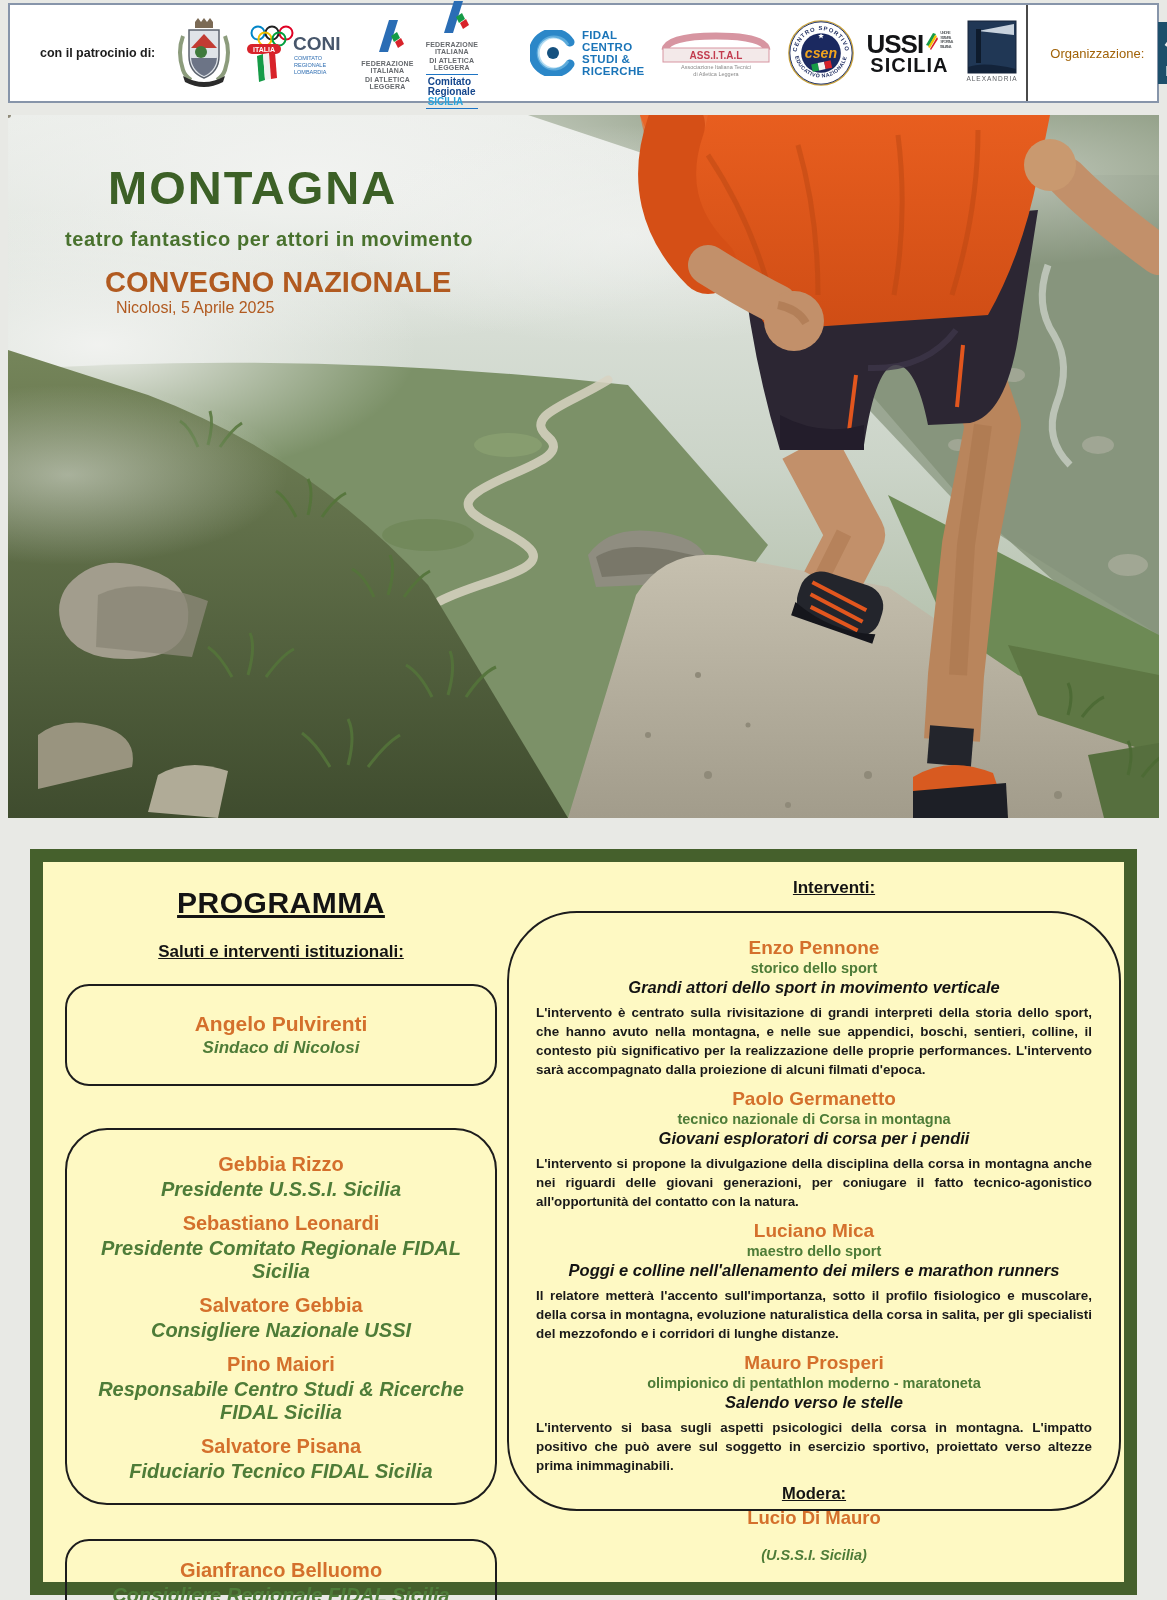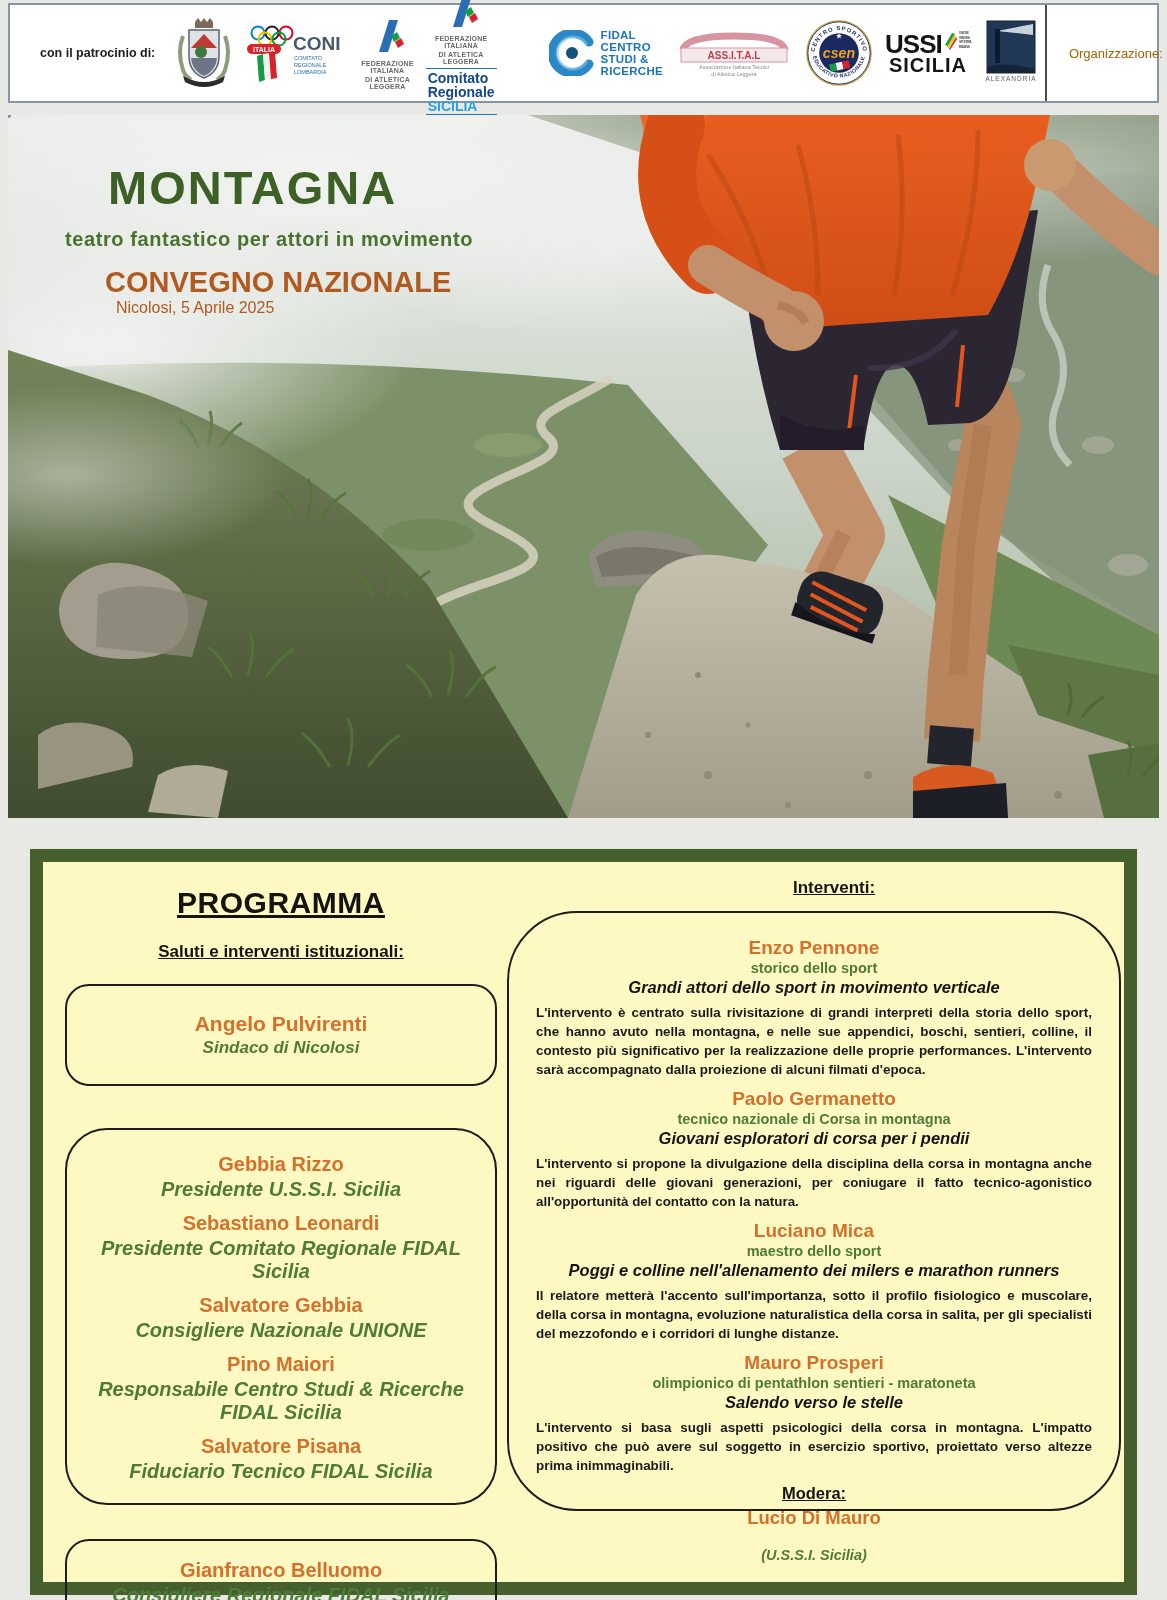--- a/index.html
+++ b/index.html
@@ -10,21 +10,21 @@
   }
 
   
   .logo-bar {
     position:absolute; left:8px; top:3px; width:1151px; height:100px;
     background:#fff; border:2px solid #8795aa; display:flex; align-items:center;
   }
   .patronage { font-size:12.5px; font-weight:bold; color:#1c1c1c; margin:0 14px 0 30px; white-space:nowrap; }
   .logo { display:flex; flex-direction:column; align-items:center; justify-content:center; margin:0 6px; line-height:1; }
   .logo .cap { font-size:7px; color:#66696d; font-weight:bold; text-align:center; letter-spacing:.2px; margin-top:2px; }
-  .fidal-com { font-size:14px; font-weight:bold; color:#14468c; border-top:1.5px solid #1d74c4; border-bottom:1.5px solid #1d74c4; padding:1.5px 2px; margin-top:3px; }
+  .fidal-com { font-size:10px; font-weight:bold; color:#14468c; border-top:1.5px solid #1d74c4; border-bottom:1.5px solid #1d74c4; padding:1.5px 2px; margin-top:3px; }
   .fidal-com b { color:#2aa3dc; }
   .centro-txt { font-size:11.5px; font-weight:bold; color:#1a74b8; text-align:left; line-height:1.05; letter-spacing:.3px; }
   .ussi-word { font-size:26px; font-weight:bold; letter-spacing:-1px; color:#131416; display:flex; align-items:flex-start; }
   .ussi-sub { display:flex; flex-direction:column; margin-left:2px; }
   .ussi-sub span { font-size:4px; color:#6e7174; font-weight:bold; line-height:1.15; }
   .ussi-reg { font-size:20px; font-weight:bold; color:#131416; letter-spacing:1px; margin-top:-2px; }
   .org-sep { margin-left:auto; align-self:stretch; border-left:2px solid #4a4a4a; }
   .org-wrap { display:flex; align-items:center; gap:14px; padding:0 26px 0 22px; }
   .org-label { font-size:13px; font-weight:normal; color:#a16207; white-space:nowrap; }
 
@@ -372,21 +372,21 @@
         <div class="entry">
           <div class="p-name">Gebbia Rizzo</div>
           <div class="p-role">Presidente U.S.S.I. Sicilia</div>
         </div>
         <div class="entry">
           <div class="p-name">Sebastiano Leonardi</div>
           <div class="p-role">Presidente Comitato Regionale FIDAL Sicilia</div>
         </div>
         <div class="entry">
           <div class="p-name">Salvatore Gebbia</div>
-          <div class="p-role">Consigliere Nazionale UNIONE</div>
+          <div class="p-role">Consigliere Nazionale USSI</div>
         </div>
         <div class="entry">
           <div class="p-name">Pino Maiori</div>
           <div class="p-role">Responsabile Centro Studi &amp; Ricerche FIDAL Sicilia</div>
         </div>
         <div class="entry">
           <div class="p-name">Salvatore Pisana</div>
           <div class="p-role">Fiduciario Tecnico FIDAL Sicilia</div>
         </div>
       </div>
@@ -415,21 +415,21 @@
           <div class="s-abs">L'intervento si propone la divulgazione della disciplina della corsa in montagna anche nei riguardi delle giovani generazioni, per coniugare il fatto tecnico-agonistico all'opportunità del contatto con la natura.</div>
         </div>
         <div class="sp">
           <div class="s-name">Luciano Mica</div>
           <div class="s-role">maestro dello sport</div>
           <div class="s-topic">Poggi e colline nell'allenamento dei milers e marathon runners</div>
           <div class="s-abs">Il relatore metterà l'accento sull'importanza, sotto il profilo fisiologico e muscolare, della corsa in montagna, evoluzione naturalistica della corsa in salita, per gli specialisti del mezzofondo e i corridori di lunghe distanze.</div>
         </div>
         <div class="sp">
           <div class="s-name">Mauro Prosperi</div>
-          <div class="s-role">olimpionico di pentathlon sentieri - maratoneta</div>
+          <div class="s-role">olimpionico di pentathlon moderno - maratoneta</div>
           <div class="s-topic">Salendo verso le stelle</div>
           <div class="s-abs">L'intervento si basa sugli aspetti psicologici della corsa in montagna. L'impatto positivo che può avere sul soggetto in esercizio sportivo, proiettato verso altezze prima inimmaginabili.</div>
         </div>
         <div>
           <span class="modera-label">Modera:</span>
           <div class="modera-name">Lucio Di Mauro</div>
           <div class="modera-affil">(U.S.S.I. Sicilia)</div>
         </div>
       </div>
     </div>

